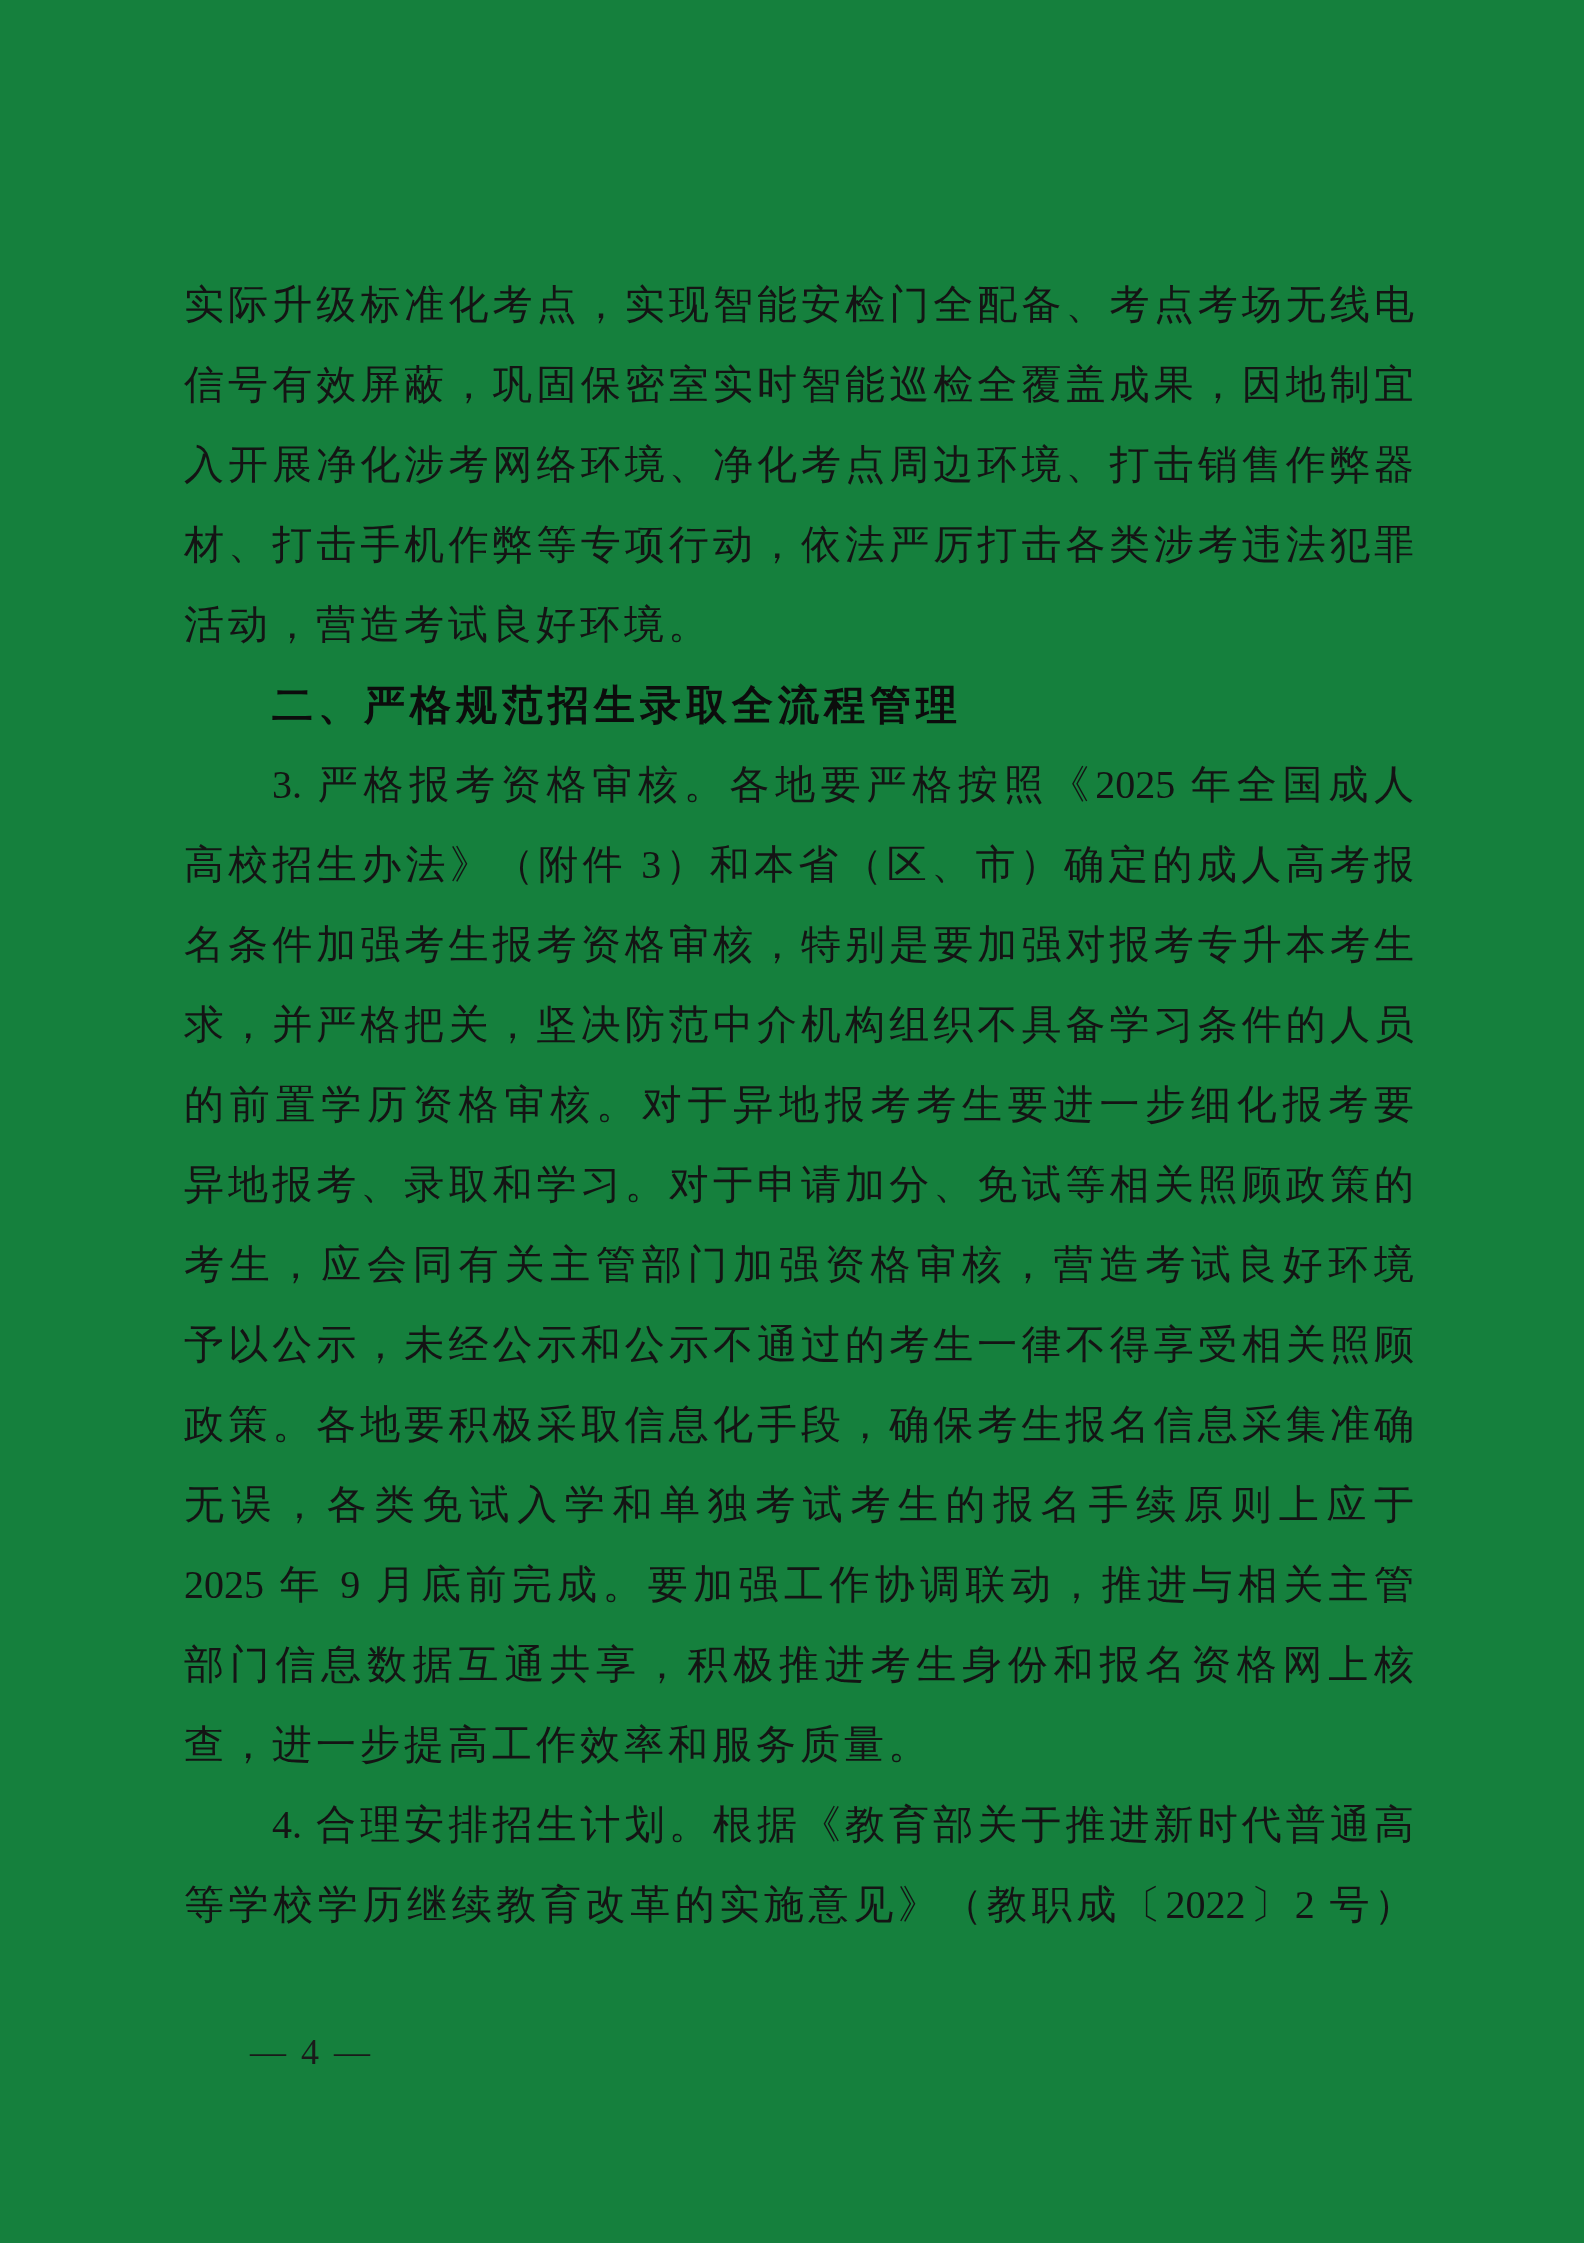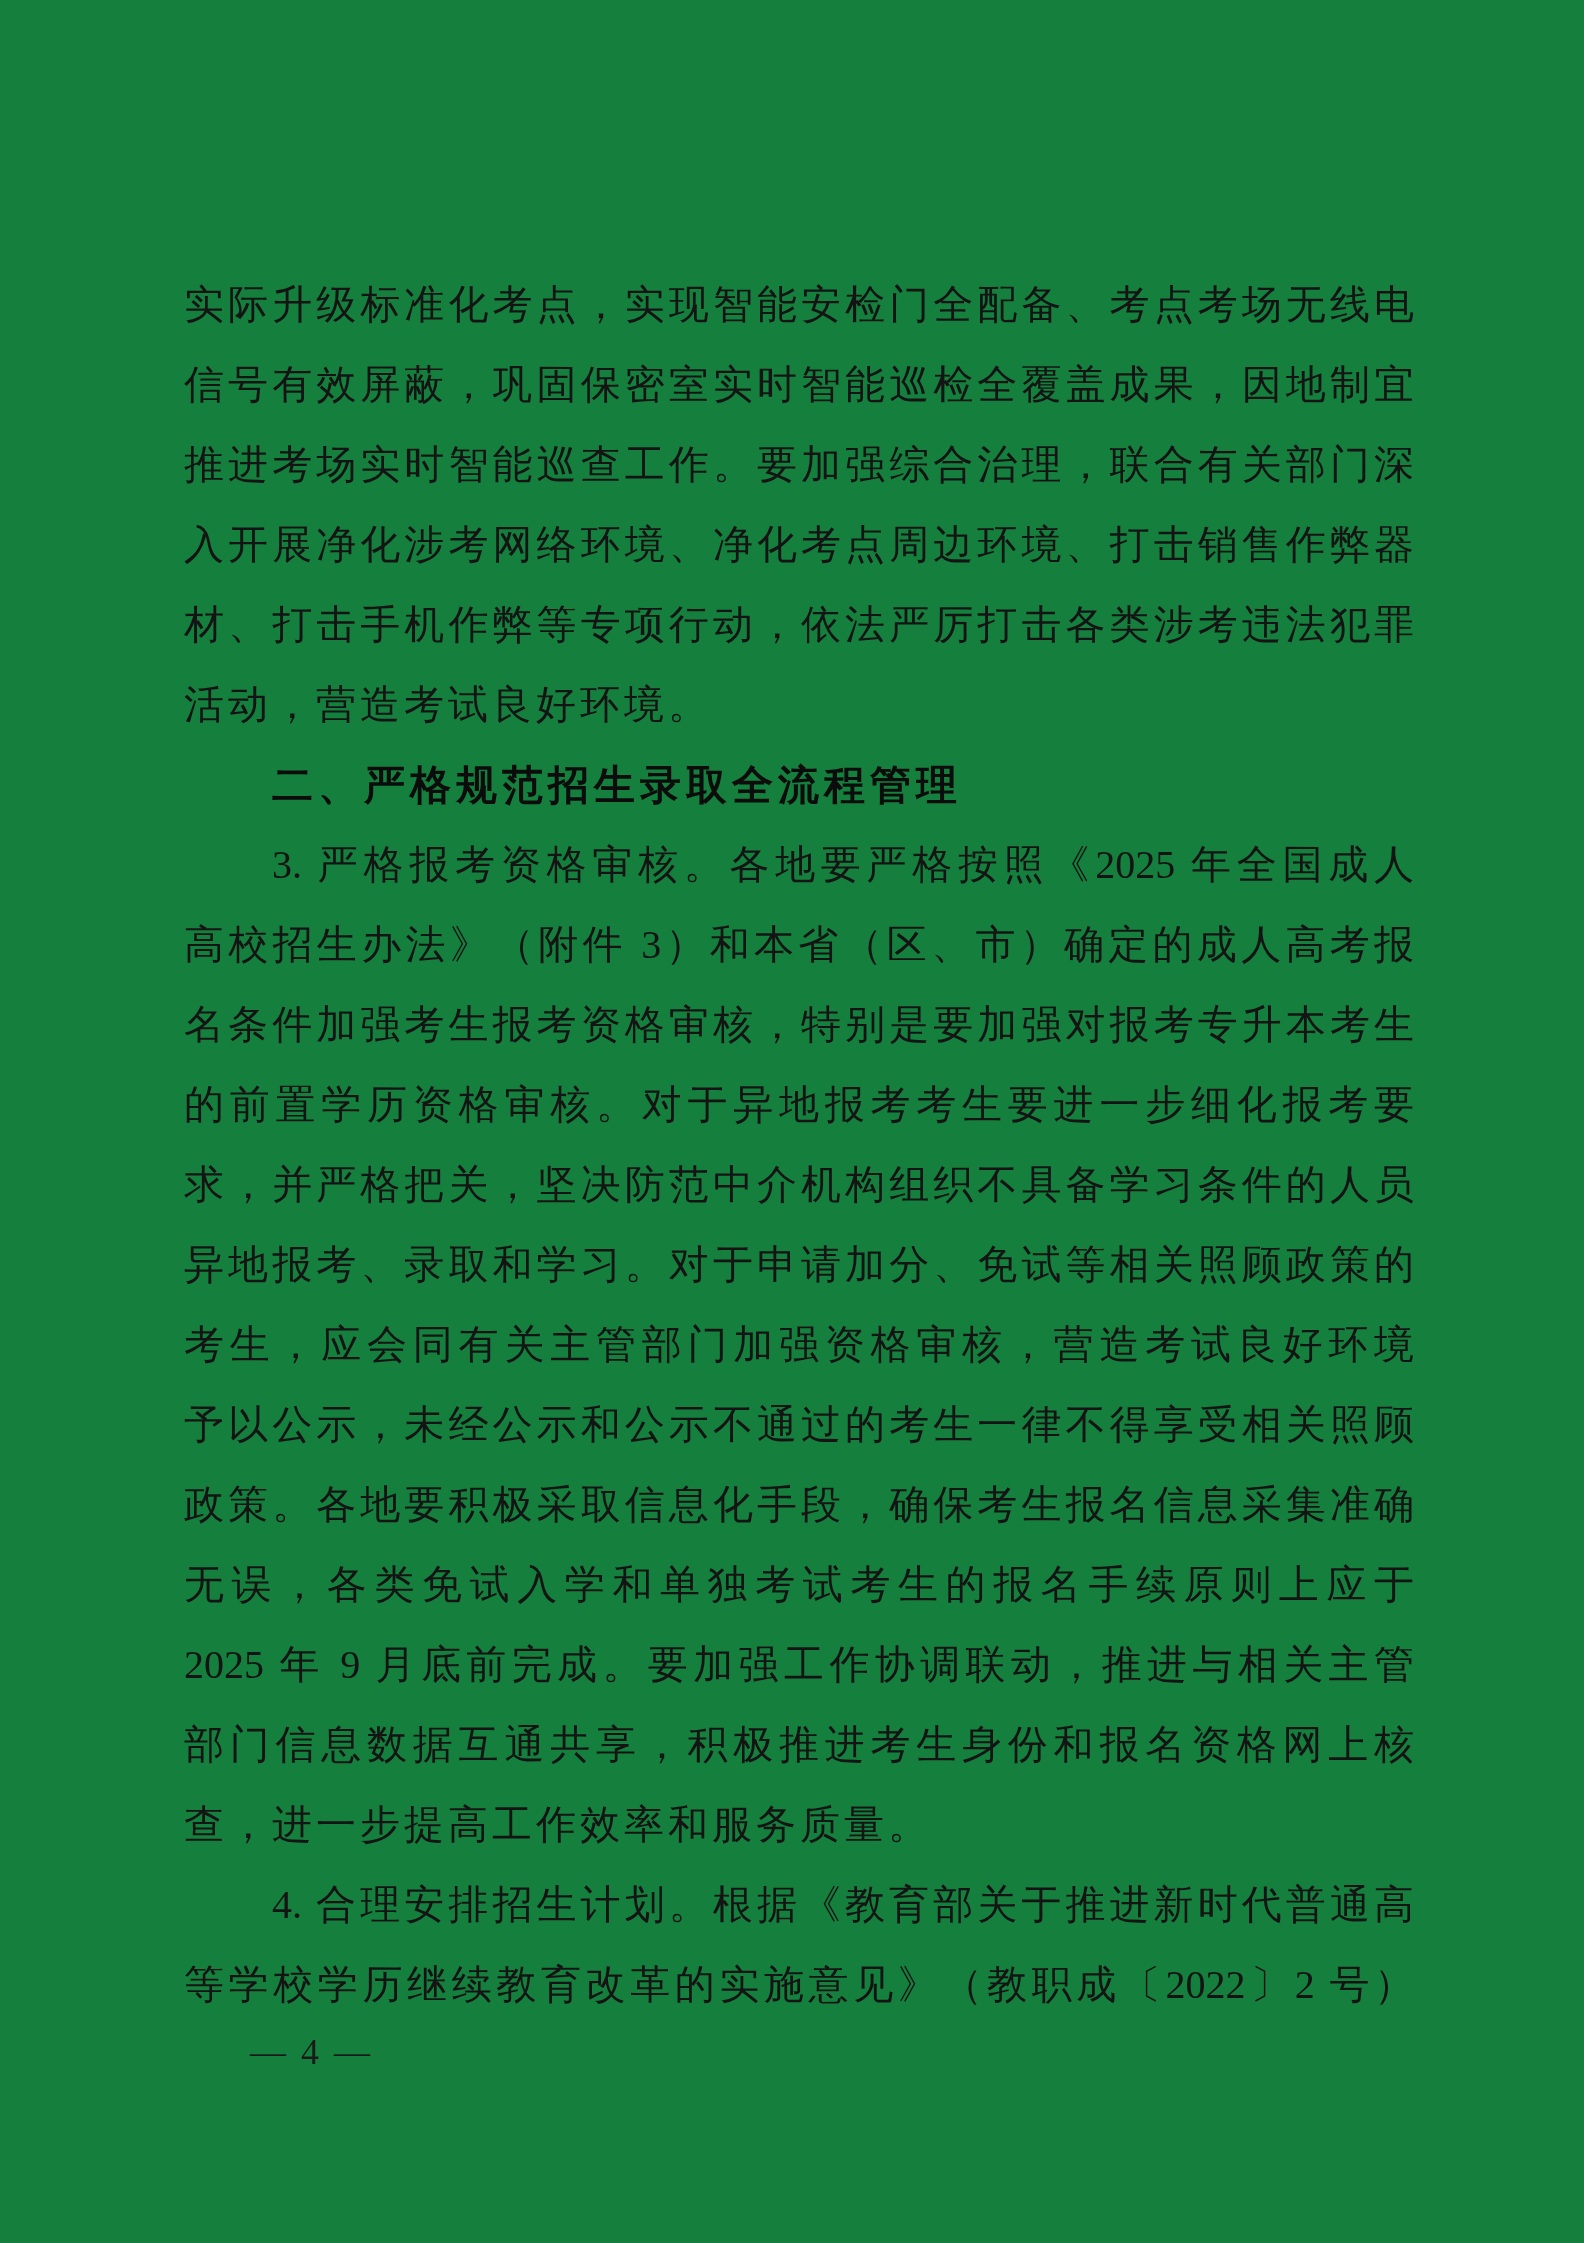--- a/index.html
+++ b/index.html
@@ -62,30 +62,29 @@
     font-family: "Liberation Serif", serif;
   }
 </style>
 </head>
 <body>
 
 <div class="page">
   <div class="content" id="doc-content">
       <div class="line">实际升级标准化考点，实现智能安检门全配备、考点考场无线电</div>
       <div class="line">信号有效屏蔽，巩固保密室实时智能巡检全覆盖成果，因地制宜</div>
-      <div class="line">推进考场实时智能巡查工作。要加强综合治理，联合有关部门深</div>
       <div class="line">入开展净化涉考网络环境、净化考点周边环境、打击销售作弊器</div>
       <div class="line">材、打击手机作弊等专项行动，依法严厉打击各类涉考违法犯罪</div>
       <div class="line end">活动，营造考试良好环境。</div>
       <div class="line heading">二、严格规范招生录取全流程管理</div>
       <div class="line indent">3. 严格报考资格审核。各地要严格按照《2025 年全国成人</div>
       <div class="line">高校招生办法》（附件 3）和本省（区、市）确定的成人高考报</div>
       <div class="line">名条件加强考生报考资格审核，特别是要加强对报考专升本考生</div>
+      <div class="line">求，并严格把关，坚决防范中介机构组织不具备学习条件的人员</div>
       <div class="line">的前置学历资格审核。对于异地报考考生要进一步细化报考要</div>
-      <div class="line">求，并严格把关，坚决防范中介机构组织不具备学习条件的人员</div>
       <div class="line">异地报考、录取和学习。对于申请加分、免试等相关照顾政策的</div>
       <div class="line">考生，应会同有关主管部门加强资格审核，营造考试良好环境</div>
       <div class="line">予以公示，未经公示和公示不通过的考生一律不得享受相关照顾</div>
       <div class="line">政策。各地要积极采取信息化手段，确保考生报名信息采集准确</div>
       <div class="line">无误，各类免试入学和单独考试考生的报名手续原则上应于</div>
       <div class="line">2025 年 9 月底前完成。要加强工作协调联动，推进与相关主管</div>
       <div class="line">部门信息数据互通共享，积极推进考生身份和报名资格网上核</div>
       <div class="line end">查，进一步提高工作效率和服务质量。</div>
       <div class="line indent">4. 合理安排招生计划。根据《教育部关于推进新时代普通高</div>
       <div class="line">等学校学历继续教育改革的实施意见》（教职成〔2022〕2 号）</div>

